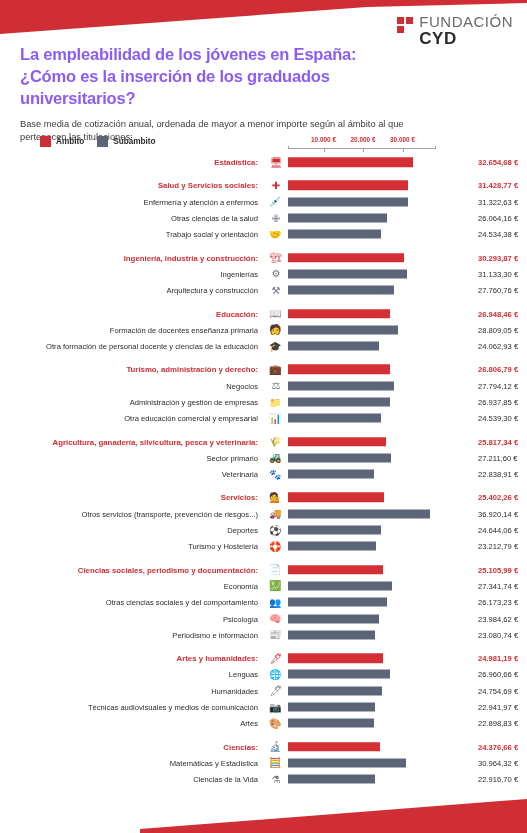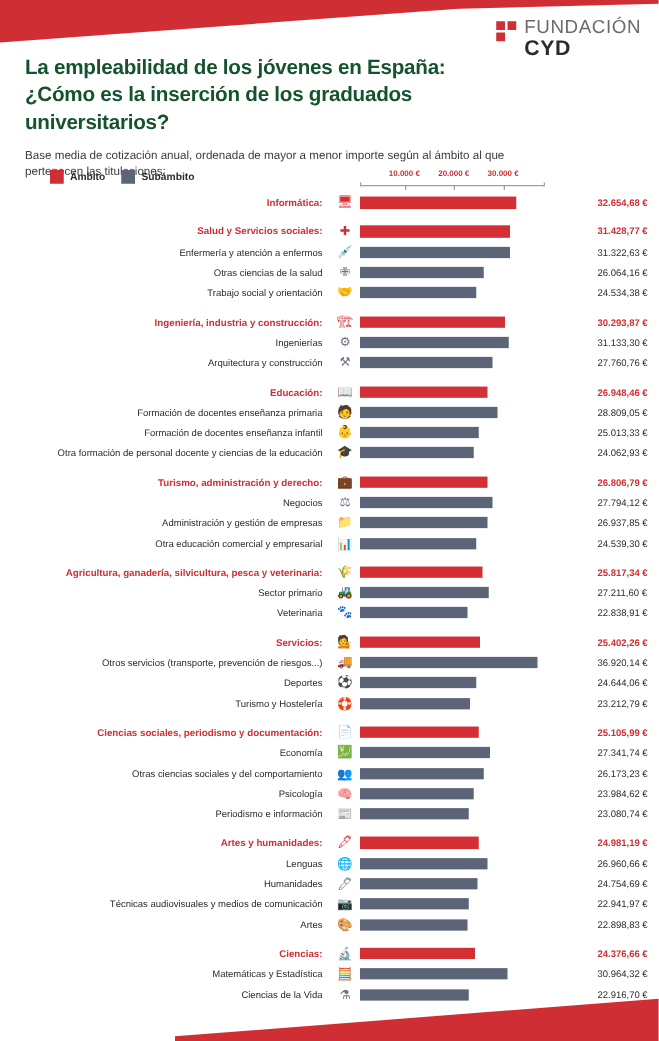--- a/index.html
+++ b/index.html
@@ -42,21 +42,21 @@
   .logo-cyd {
     font-size:17px; letter-spacing:.5px; color:#2b2b2b; font-weight:bold;
     display:block; margin-top:1px;
   }
 
   
   .head {
     position:absolute; left:20px; top:44px; width:400px;
   }
   .title-line {
-    color:#14532d; font-weight:bold; font-size:16.5px; line-height:1.33;
+    color:#8b5cf6; font-weight:bold; font-size:16.5px; line-height:1.33;
     letter-spacing:-.2px;
   }
   .subtitle {
     color:#3b3b3b; font-size:9.3px; line-height:1.45; margin-top:8px;
     width:392px;
   }
 
   
   .legend {
     position:absolute; left:20px; top:136px;
@@ -165,21 +165,21 @@
     <div class="axis-tickmark" style="left: 323.5px;"></div>
     <div class="axis-tick-label" style="left: 363px;">20.000 €</div>
     <div class="axis-tickmark" style="left: 363px;"></div>
     <div class="axis-tick-label" style="left: 402.5px;">30.000 €</div>
     <div class="axis-tickmark" style="left: 402.5px;"></div>
   </div>
 
 <div class="chart" id="chart">
     <div class="group">
       <div class="row ambito">
-        <div class="row-label">Informática:</div>
+        <div class="row-label">Estadística:</div>
         <div class="row-icon" style="font-size: 10px; color: rgb(207, 46, 52);">🖥</div>
         <div class="row-bar" style="width: 124.986px;"></div>
         <div class="row-value">32.654,68 €</div>
       </div>
     </div>
     <div class="group">
       <div class="row ambito">
         <div class="row-label">Salud y Servicios sociales:</div>
         <div class="row-icon" style="font-size: 10px; color: rgb(207, 46, 52);">✚</div>
         <div class="row-bar" style="width: 120.144px;"></div>
@@ -231,26 +231,20 @@
         <div class="row-bar" style="width: 102.446px;"></div>
         <div class="row-value">26.948,46 €</div>
       </div>
       <div class="row">
         <div class="row-label">Formación de docentes enseñanza primaria</div>
         <div class="row-icon" style="font-size: 10px; color: rgb(109, 116, 136);">🧑</div>
         <div class="row-bar" style="width: 109.796px;"></div>
         <div class="row-value">28.809,05 €</div>
       </div>
       <div class="row">
-        <div class="row-label">Formación de docentes enseñanza infantil</div>
-        <div class="row-icon" style="font-size: 10px; color: rgb(109, 116, 136);">👶</div>
-        <div class="row-bar" style="width: 94.8027px;"></div>
-        <div class="row-value">25.013,33 €</div>
-      </div>
-      <div class="row">
         <div class="row-label">Otra formación de personal docente y ciencias de la educación</div>
         <div class="row-icon" style="font-size: 10px; color: rgb(109, 116, 136);">🎓</div>
         <div class="row-bar" style="width: 91.0486px;"></div>
         <div class="row-value">24.062,93 €</div>
       </div>
     </div>
     <div class="group">
       <div class="row ambito">
         <div class="row-label">Turismo, administración y derecho:</div>
         <div class="row-icon" style="font-size: 10px; color: rgb(207, 46, 52);">💼</div>

